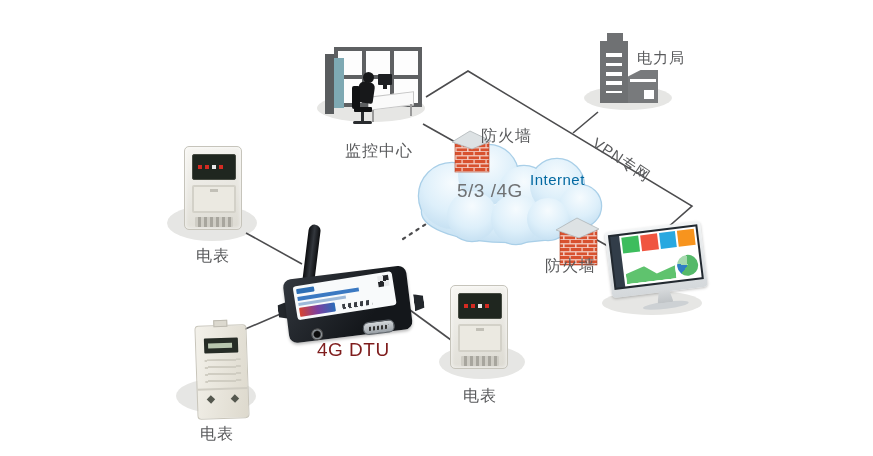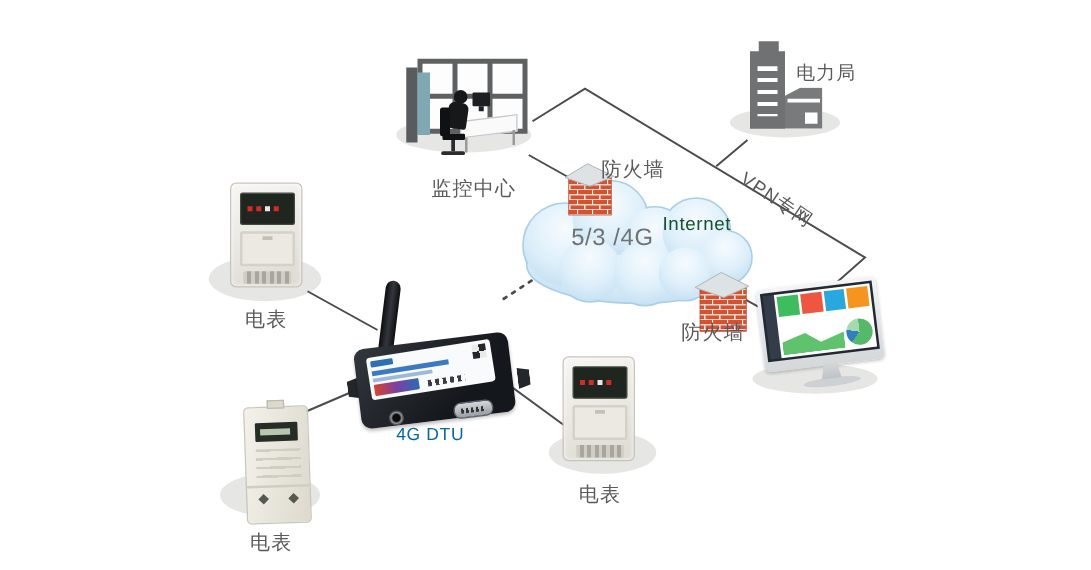--- a/index.html
+++ b/index.html
@@ -120,23 +120,23 @@
   .imac-stand{width:16px;height:13px;margin:-2px auto 0;background:linear-gradient(#d5d8da,#bfc3c6);
               clip-path:polygon(18% 0,82% 0,100% 100%,0 100%);}
   .imac-base{width:46px;height:7px;margin:-1px auto 0;border-radius:50%;background:#cdd1d4;}
 
   
   .lbl-mc{left:345px;top:141px;}
   .lbl-pb{left:637px;top:49px;font-size:15px;}
   .lbl-fw1{left:481px;top:126px;}
   .lbl-fw2{left:545px;top:256px;}
   .lbl-vpn{left:599px;top:134px;font-size:15px;transform:rotate(33.5deg);transform-origin:0 0;}
-  .lbl-inet{left:530px;top:171px;font-size:15px;color:#14532d;letter-spacing:.5px;}
+  .lbl-inet{left:530px;top:171px;font-size:15px;color:#0369a1;letter-spacing:.5px;}
   .lbl-cell{left:457px;top:180px;font-size:19px;color:#6f7173;letter-spacing:.5px;}
-  .lbl-dtu{left:317px;top:339px;font-size:14px;color:#0369a1;letter-spacing:.5px;}
+  .lbl-dtu{left:317px;top:339px;font-size:19px;color:#7f1d1d;letter-spacing:.5px;}
   .lbl-m1{left:196px;top:246px;}
   .lbl-m2{left:200px;top:424px;}
   .lbl-m3{left:463px;top:386px;}
   .lbl-ibos{left:600px;top:327px;font-size:17px;color:#3f4042;
             font-family:"Liberation Mono",monospace;letter-spacing:0;}
 </style>
 </head>
 <body>
 
 <div class="canvas">

